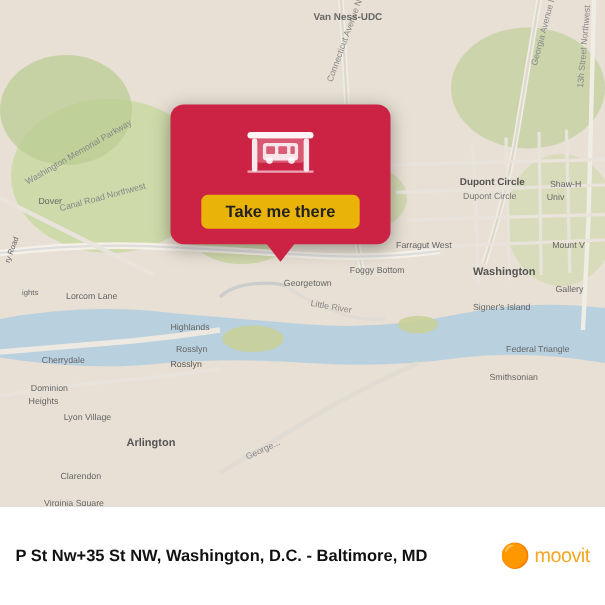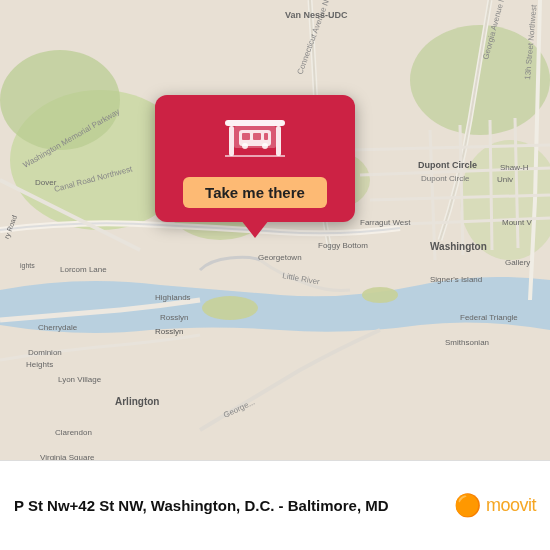--- a/index.html
+++ b/index.html
@@ -68,21 +68,21 @@
     #bus-icon-wrap {
       width: 72px;
       height: 52px;
       display: flex;
       align-items: center;
       justify-content: center;
       margin-bottom: 12px;
     }
 
     #popup-btn {
-      background: #fdba74;
+      background: #eab308;
       border: none;
       border-radius: 6px;
       padding: 7px 22px;
       font-size: 15px;
       font-weight: 600;
       color: #222;
       cursor: pointer;
       white-space: nowrap;
     }
 
@@ -262,21 +262,21 @@
       </div>
 
       <button id="popup-btn">Take me there</button>
     </div>
 
 
   </div>
 
   <div id="bottom-bar">
     <div id="location-text">
-      <div id="location-title">P St Nw+42 St NW, Washington, D.C. - Baltimore, MD</div>
+      <div id="location-title">P St Nw+35 St NW, Washington, D.C. - Baltimore, MD</div>
     </div>
     <div id="moovit-logo">
       <span id="moovit-orange-icon" style="font-size:22px; line-height:1;">🟠</span>
       <span id="moovit-text">moovit</span>
     </div>
   </div>
 
 </div>
 
 </body></html>

